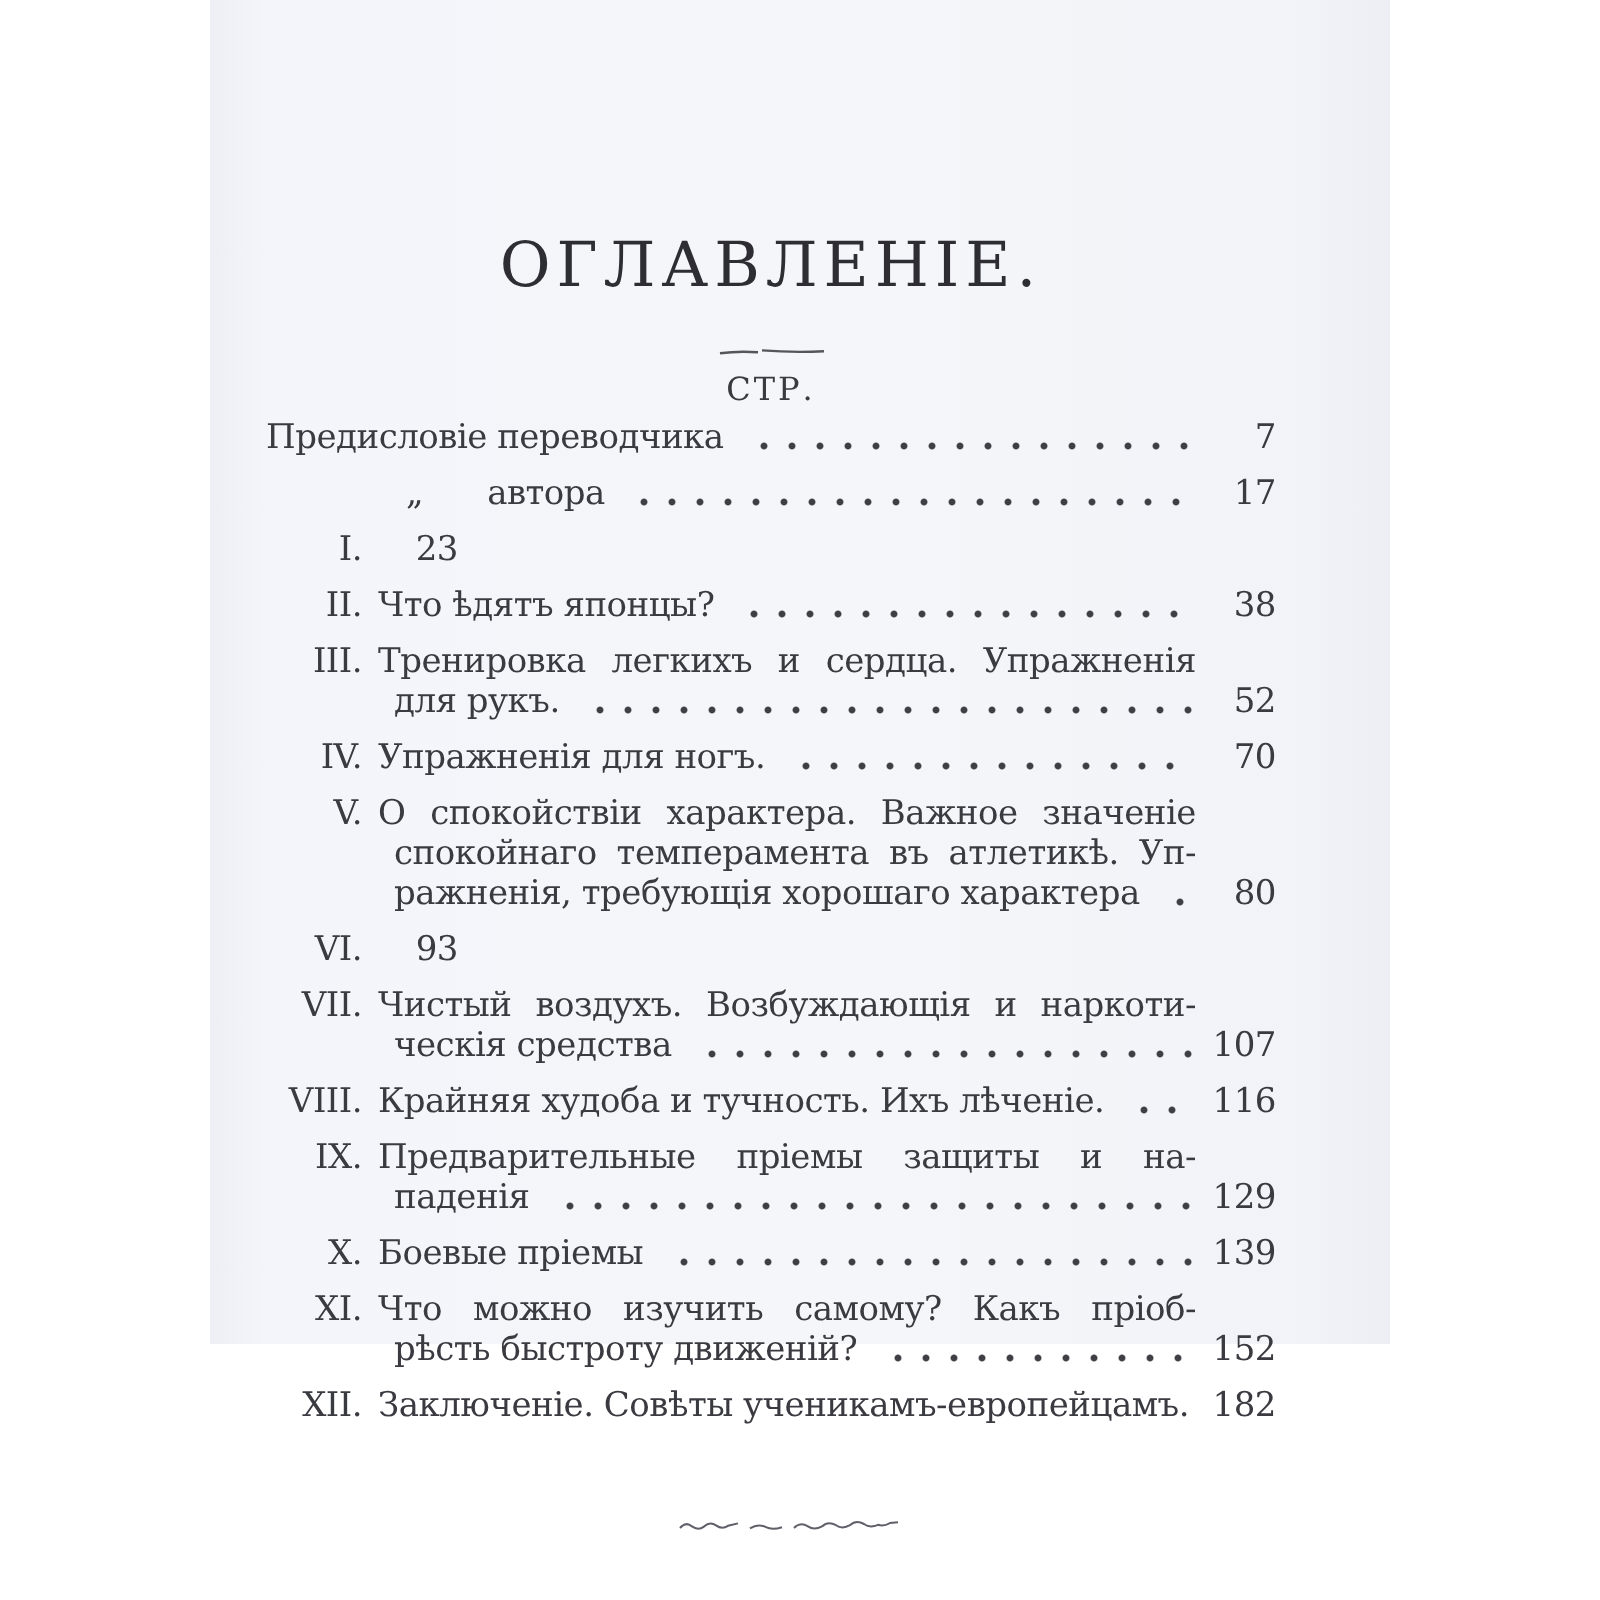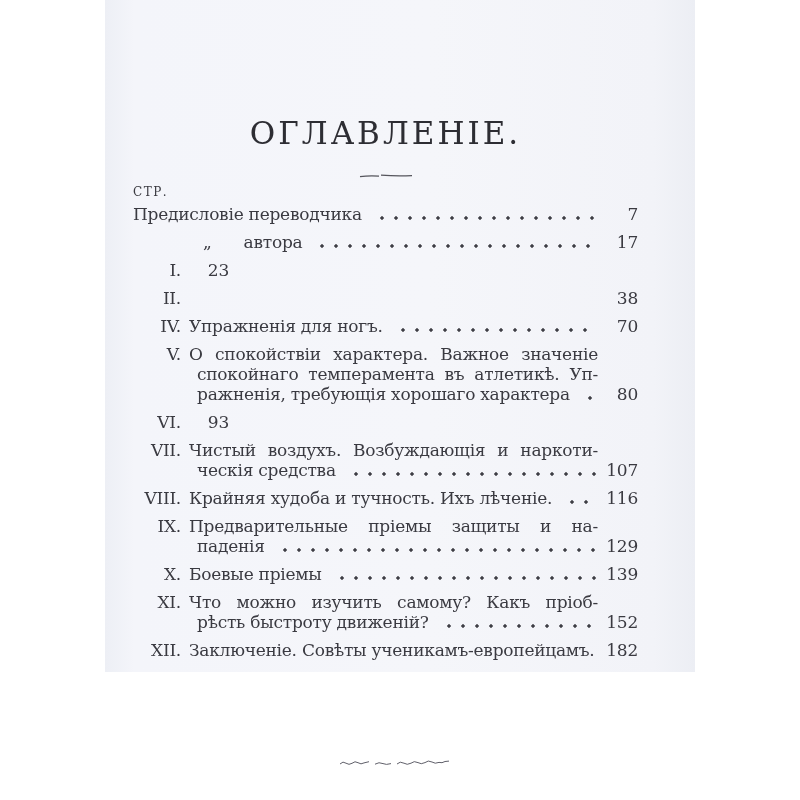--- a/index.html
+++ b/index.html
@@ -13,21 +13,21 @@
     position:absolute; left:105px; top:0; width:590px; height:672px;
     background:linear-gradient(90deg,#edeff5 0%,#f4f5fa 5%,#f5f6fa 55%,#f2f3f8 93%,#eceef4 100%);
   }
   .content { padding:114px 57px 0 28px; }
   .title {
     margin:0; text-align:center; font-weight:normal;
     font-size:31px; line-height:38px; letter-spacing:3px; color:#2d2d33;
   }
   .rule-wrap { text-align:center; margin-top:20px; height:8px; line-height:0; }
   .str-header {
-    text-align:left; font-size:12px; letter-spacing:1.5px;
+    text-align:center; font-size:16px; letter-spacing:1.5px;
     margin-top:5px; color:#3a3a40;
   }
   .entries { margin-top:5px; font-size:17px; line-height:20px; letter-spacing:-0.25px; }
   .entry { display:flex; margin-bottom:8px; }
   .num { flex:none; width:56px; padding-right:8px; box-sizing:border-box; text-align:right; }
   .body { flex:1 1 auto; min-width:0; }
   .body .line + .line { padding-left:8px; }
   .line.mid { text-align:justify; text-align-last:justify; }
   .line.last { display:flex;justify-content:space-between; }
   .txt { white-space:nowrap; }
@@ -80,24 +80,36 @@
           <div class="pg">17</div>
         </div>
         <div class="entry">
           <div class="num">I.</div>
           <div class="pg">23</div>
         </div>
         <div class="entry">
           <div class="num">II.</div>
           <div class="body">
             <div class="line last">
+              <span class="txt">Что ѣдятъ японцы?</span>
               <span class="leader"></span>
             </div>
           </div>
           <div class="pg">38</div>
+        </div>
+        <div class="entry">
+          <div class="num">III.</div>
+          <div class="body">
+            <div class="line mid">Тренировка легкихъ и сердца. Упражненія</div>
+            <div class="line last">
+              <span class="txt">для рукъ.</span>
+              <span class="leader"></span>
+            </div>
+          </div>
+          <div class="pg">52</div>
         </div>
         <div class="entry">
           <div class="num">IV.</div>
           <div class="body">
             <div class="line last">
               <span class="txt">Упражненія для ногъ.</span>
               <span class="leader"></span>
             </div>
           </div>
           <div class="pg">70</div>

